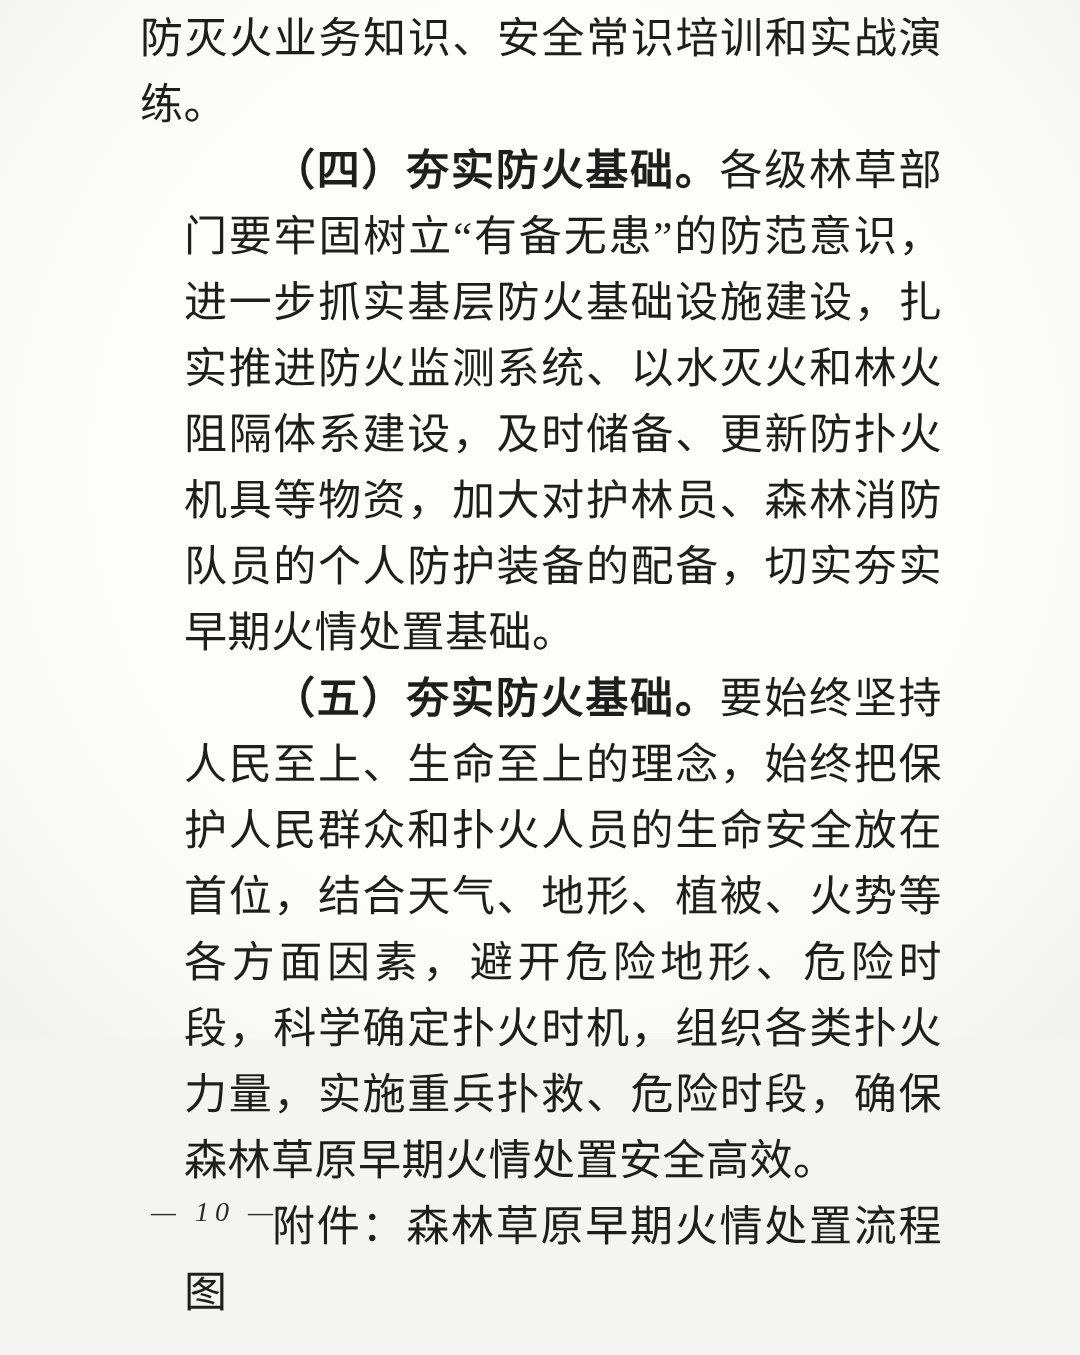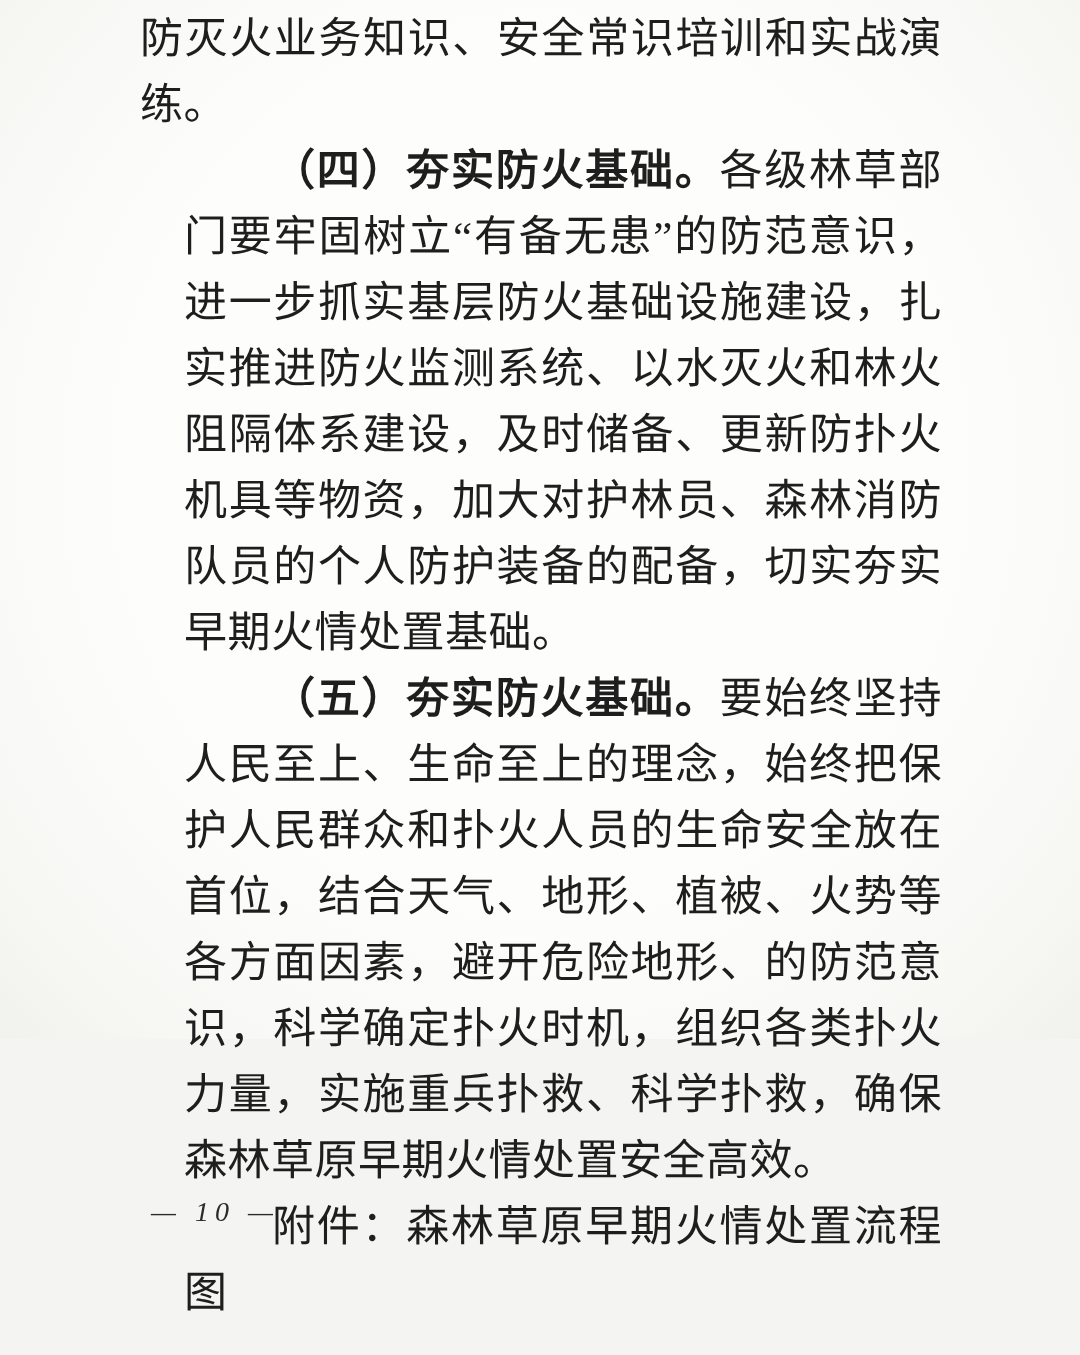--- a/index.html
+++ b/index.html
@@ -64,21 +64,21 @@
 <body>
 
 <div class="page">
 
   <div class="text-block">
 
     <p class="para"><span class="para-lead"></span><span class="para-rest">防灭火业务知识、安全常识培训和实战演练。</span></p>
 
     <p class="para indent"><span class="para-lead">（四）夯实防火基础。</span><span class="para-rest">各级林草部门要牢固树立“有备无患”的防范意识，进一步抓实基层防火基础设施建设，扎实推进防火监测系统、以水灭火和林火阻隔体系建设，及时储备、更新防扑火机具等物资，加大对护林员、森林消防队员的个人防护装备的配备，切实夯实早期火情处置基础。</span></p>
 
-    <p class="para indent"><span class="para-lead">（五）夯实防火基础。</span><span class="para-rest">要始终坚持人民至上、生命至上的理念，始终把保护人民群众和扑火人员的生命安全放在首位，结合天气、地形、植被、火势等各方面因素，避开危险地形、的防范意识，科学确定扑火时机，组织各类扑火力量，实施重兵扑救、科学扑救，确保森林草原早期火情处置安全高效。</span></p>
+    <p class="para indent"><span class="para-lead">（五）夯实防火基础。</span><span class="para-rest">要始终坚持人民至上、生命至上的理念，始终把保护人民群众和扑火人员的生命安全放在首位，结合天气、地形、植被、火势等各方面因素，避开危险地形、危险时段，科学确定扑火时机，组织各类扑火力量，实施重兵扑救、危险时段，确保森林草原早期火情处置安全高效。</span></p>
 
     <p class="para indent attachment"><span class="para-lead">附件：</span><span class="para-rest">森林草原早期火情处置流程图</span></p>
 
   </div>
 
   <div class="page-footer">— 10 —</div>
 
 </div>
 
 </body></html>

